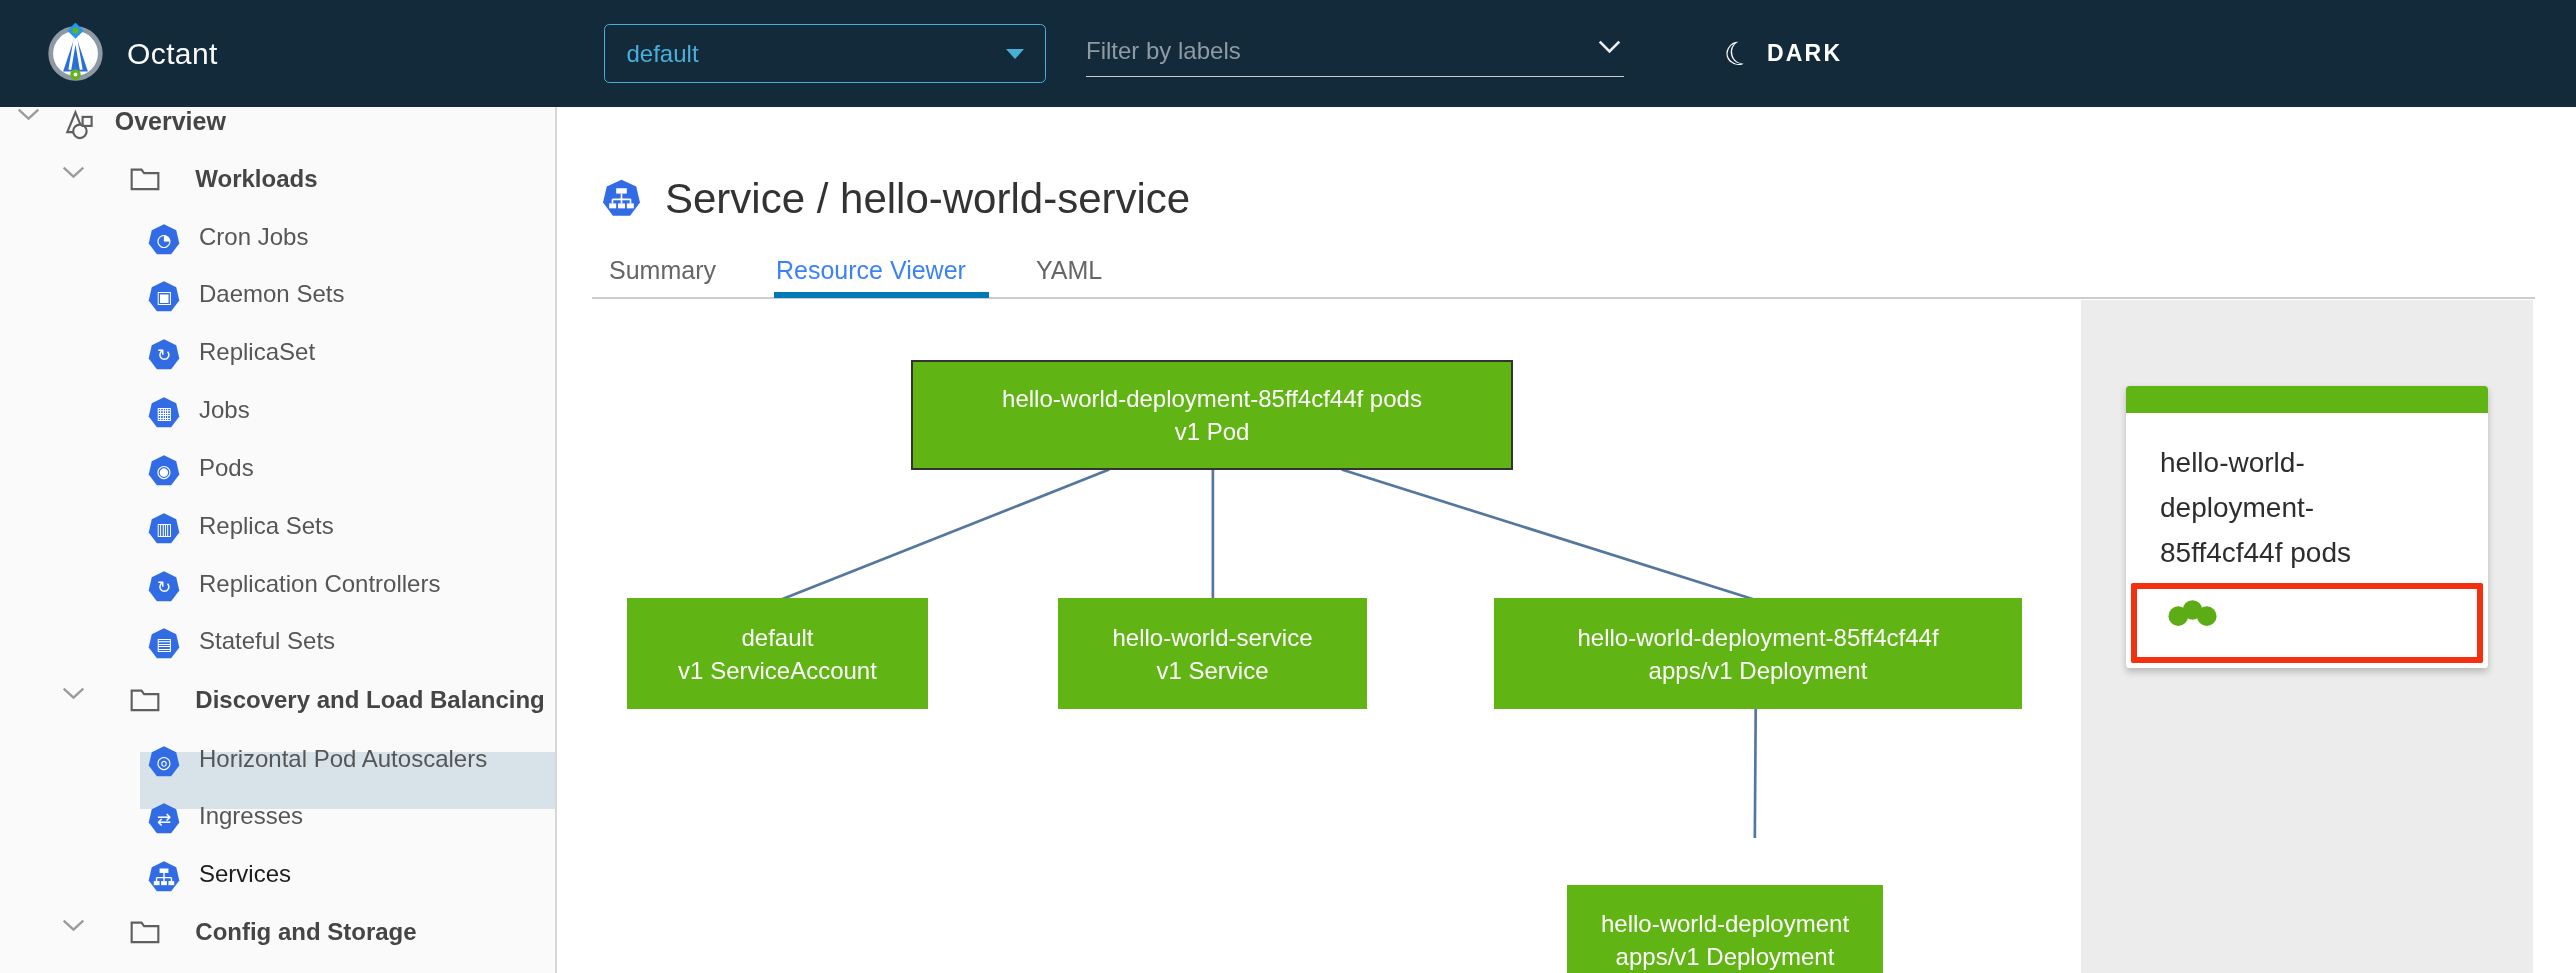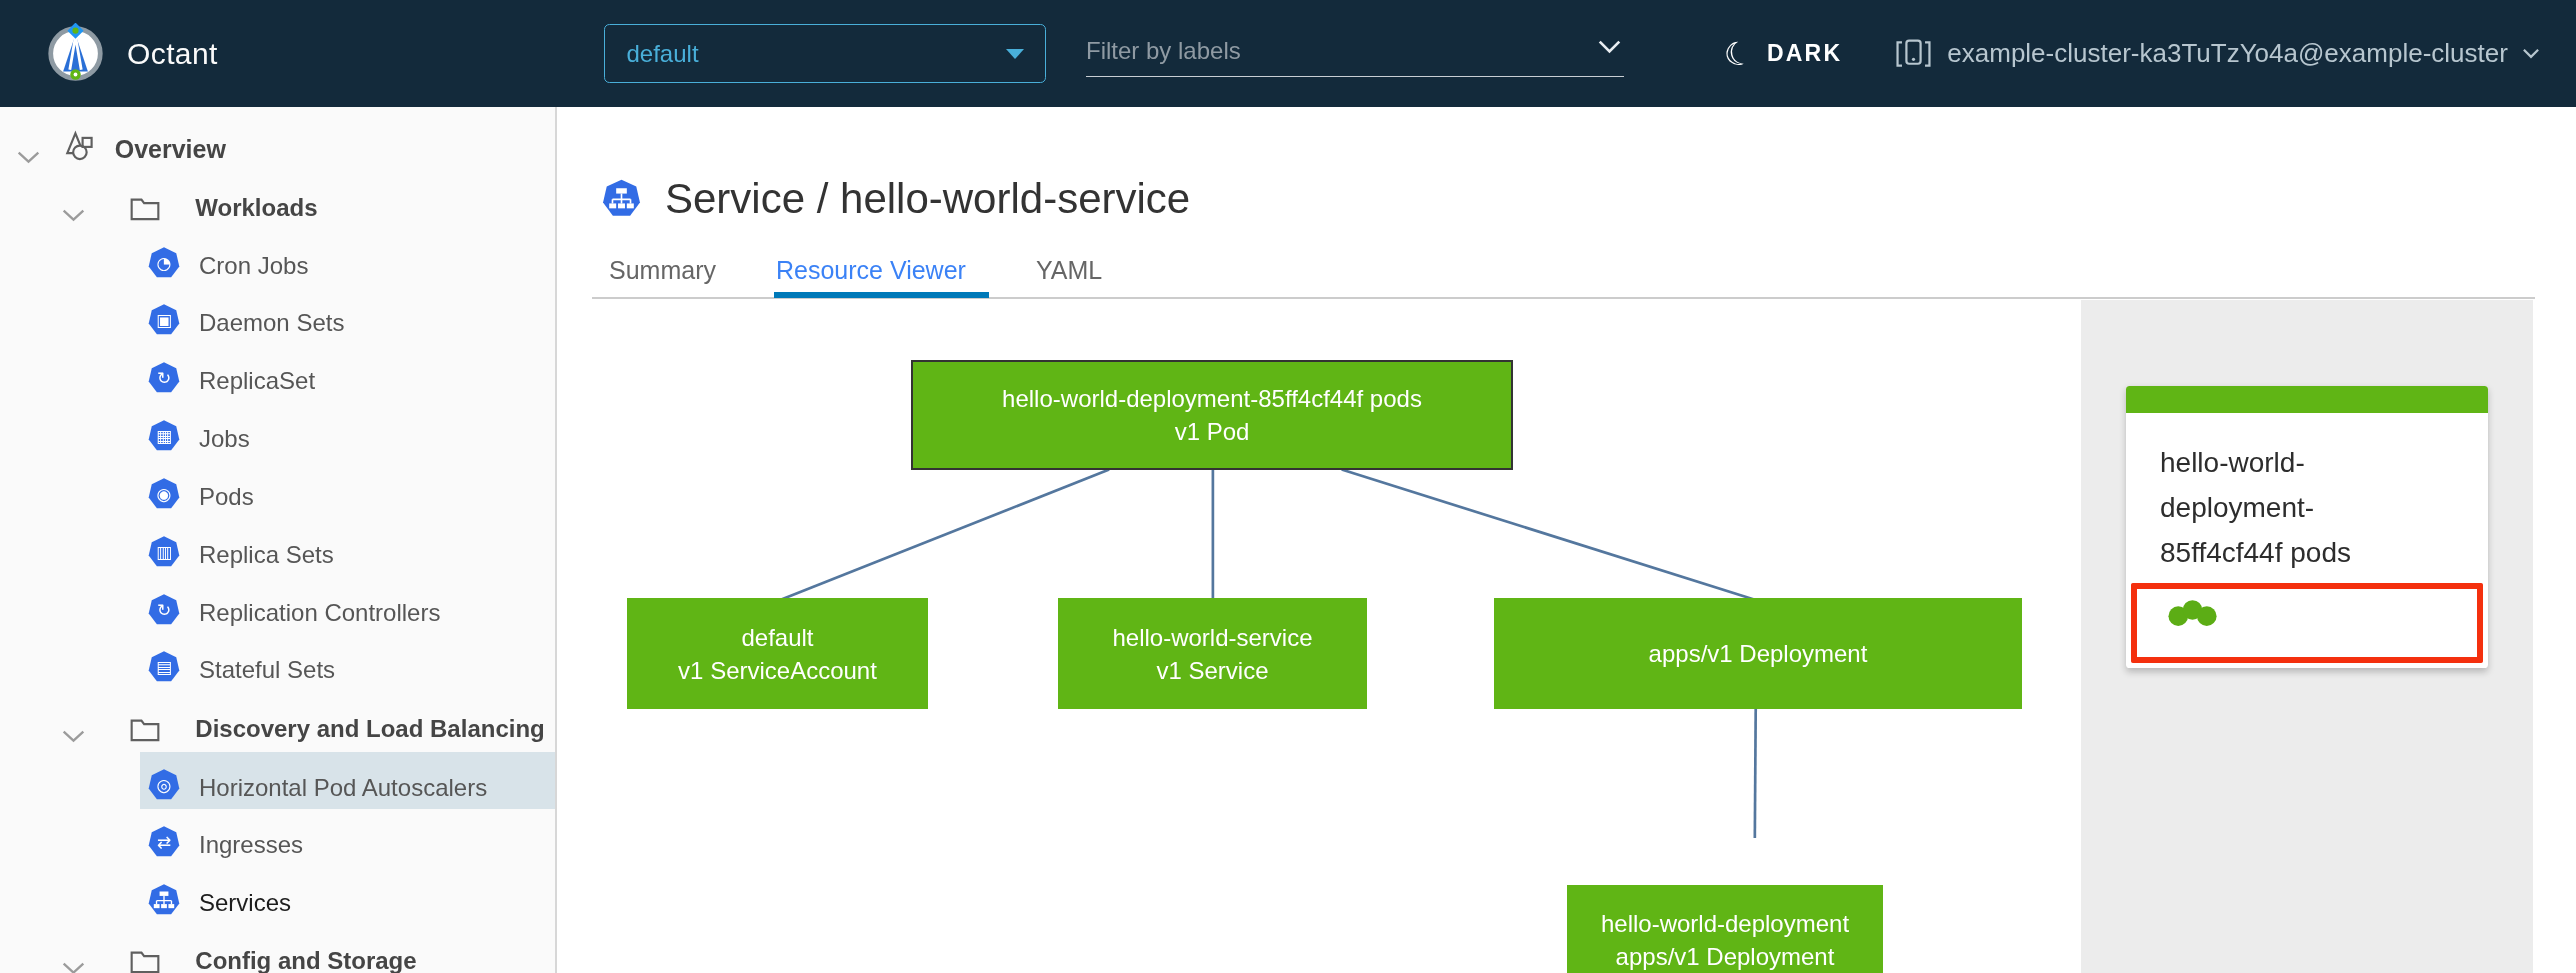--- a/index.html
+++ b/index.html
@@ -25,21 +25,21 @@
   .dark-toggle { position:absolute; left:1724px; top:0; height:107px; display:flex; align-items:center; gap:14.3px; cursor:pointer; }
   .moon { color:#ffffff; font-size:32px; transform:rotate(-14deg); font-family:"DejaVu Sans", sans-serif; }
   .dark-label { color:#ffffff; font-size:23px; font-weight:700; letter-spacing:2.2px; }
   .context { position:absolute; left:1894px; top:0; height:107px; display:flex; align-items:center; gap:14.3px;
              color:#b7c6cf; font-size:26px; cursor:pointer; }
 
   
   .sidebar { position:absolute; left:0; top:107px; width:556px; height:866px; background:#fafafa; }
   .sidebar-border { position:absolute; left:555px; top:107px; width:1.8px; height:866px; background:#d7d7d7; }
   .row-highlight { position:absolute; left:140px; top:752px; width:417px; height:57px; background:#d8e3e9; }
-  .srow { position:absolute; left:0; width:627px; height:57px; display:flex; align-items:flex-end; cursor:pointer; }
+  .srow { position:absolute; left:0; width:627px; height:57px; display:flex; align-items:flex-start; cursor:pointer; }
   .srow .lbl { font-size:24px; color:#565656; white-space:nowrap; }
   .srow.root { padding-left:16px; }
   .srow.root .lbl { font-weight:600; color:#454545; font-size:25px; }
   .srow.group { padding-left:61px;gap:20px; }
   .srow.group .lbl { font-weight:600; color:#454545; }
   .srow.item { padding-left:147px; }
   .srow.sel .lbl { color:#1d1d1d; }
   .chev { flex:0 0 25px; margin-right:19.7px; }
   .group .chev { margin-right:23px; }
   .tree-ico { flex:0 0 36px; margin-right:18px; }
@@ -100,32 +100,20 @@
     <svg class="filter-chevron" width="25" height="16" viewBox="0 0 28 18">
       <polyline points="3,3 14,14 25,3" fill="none" stroke="#e9eef2" stroke-width="3"></polyline>
     </svg>
   </div>
 
   <div class="dark-toggle">
     <span class="moon">☾</span>
     <span class="dark-label">DARK</span>
   </div>
 
-  <div class="context">
-    <svg width="39" height="36" viewBox="0 0 44 40">
-      <path d="M9 7 H4 V33 H9" fill="none" stroke="#b7c6cf" stroke-width="2.5"></path>
-      <path d="M35 7 H40 V33 H35" fill="none" stroke="#b7c6cf" stroke-width="2.5"></path>
-      <rect x="14" y="5" width="16" height="26" rx="3" fill="none" stroke="#b7c6cf" stroke-width="2.5"></rect>
-      <circle cx="22" cy="26" r="1.8" fill="#b7c6cf"></circle>
-    </svg>
-    <span>example-cluster-ka3TuTzYo4a@example-cluster</span>
-    <svg width="18" height="10.7" viewBox="0 0 20 12">
-      <polyline points="2,2 10,10 18,2" fill="none" stroke="#b7c6cf" stroke-width="2.5"></polyline>
-    </svg>
-  </div>
 </div>
 
 <div class="sidebar"></div>
 <div class="row-highlight"></div>
 <div class="sidebar-border"></div>
 
 <div class="srow root" style="top:107px">
   <svg class="chev" width="25" height="14.3" viewBox="0 0 28 16">
     <polyline points="3,3 14,13 25,3" fill="none" stroke="#9b9b9b" stroke-width="2.6"></polyline>
     </svg>
@@ -269,20 +257,21 @@
 </div>
 <div class="node" style="left:627px;top:598px;width:301px;height:111px">
   <span>default</span>
   <span>v1 ServiceAccount</span>
 </div>
 <div class="node" style="left:1058px;top:598px;width:309px;height:111px">
   <span>hello-world-service</span>
   <span>v1 Service</span>
 </div>
 <div class="node" style="left:1494px;top:598px;width:528px;height:111px">
+  <span>hello-world-deployment-85ff4cf44f</span>
   <span>apps/v1 Deployment</span>
 </div>
 <div class="node" style="left:1567px;top:885px;width:316px;height:109px">
   <span>hello-world-deployment</span>
   <span>apps/v1 Deployment</span>
 </div>
 
 <div class="panel"></div>
 <div class="card">
   <div class="card-head"></div>

